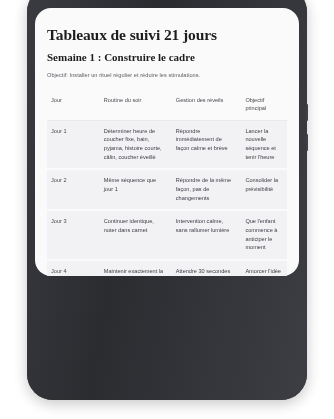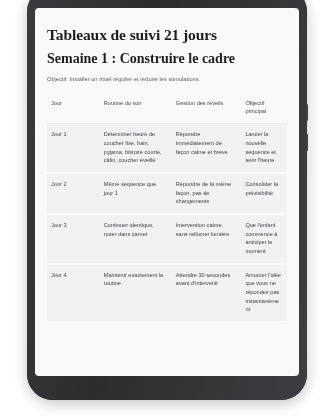--- a/index.html
+++ b/index.html
@@ -48,23 +48,23 @@
     border-radius: 2px;
   }
   .btn-volume.v1 { top: 118px; }
   .btn-volume.v2 { top: 148px; }
 
   .screen {
     position: absolute;
     left: 8px;
     top: 22px;
     width: 264px;
-    height: 368px;
+    height: 268px;
     background: #fafafa;
-    border-radius: 4px;
+    border-radius: 16px;
     overflow: hidden;
   }
 
   
   .page {
     position: absolute;
     left: 0;
     top: 0;
     width: 264px;
     padding: 18px 12px 0 12px;
@@ -74,21 +74,21 @@
     font-family: "Liberation Serif", serif;
     font-size: 15.5px;
     font-weight: 700;
     color: #1d1d1f;
     letter-spacing: -0.1px;
     margin: 0 0 7px 0;
     line-height: 1.15;
   }
   .doc-subtitle {
     font-family: "Liberation Serif", serif;
-    font-size: 14px;
+    font-size: 11px;
     font-weight: 700;
     color: #1d1d1f;
     margin: 0 0 8px 0;
     line-height: 1.2;
   }
   .doc-objective {
     font-size: 5.6px;
     color: #5c5c63;
     margin: 0 0 10px 0;
     line-height: 1.35;

